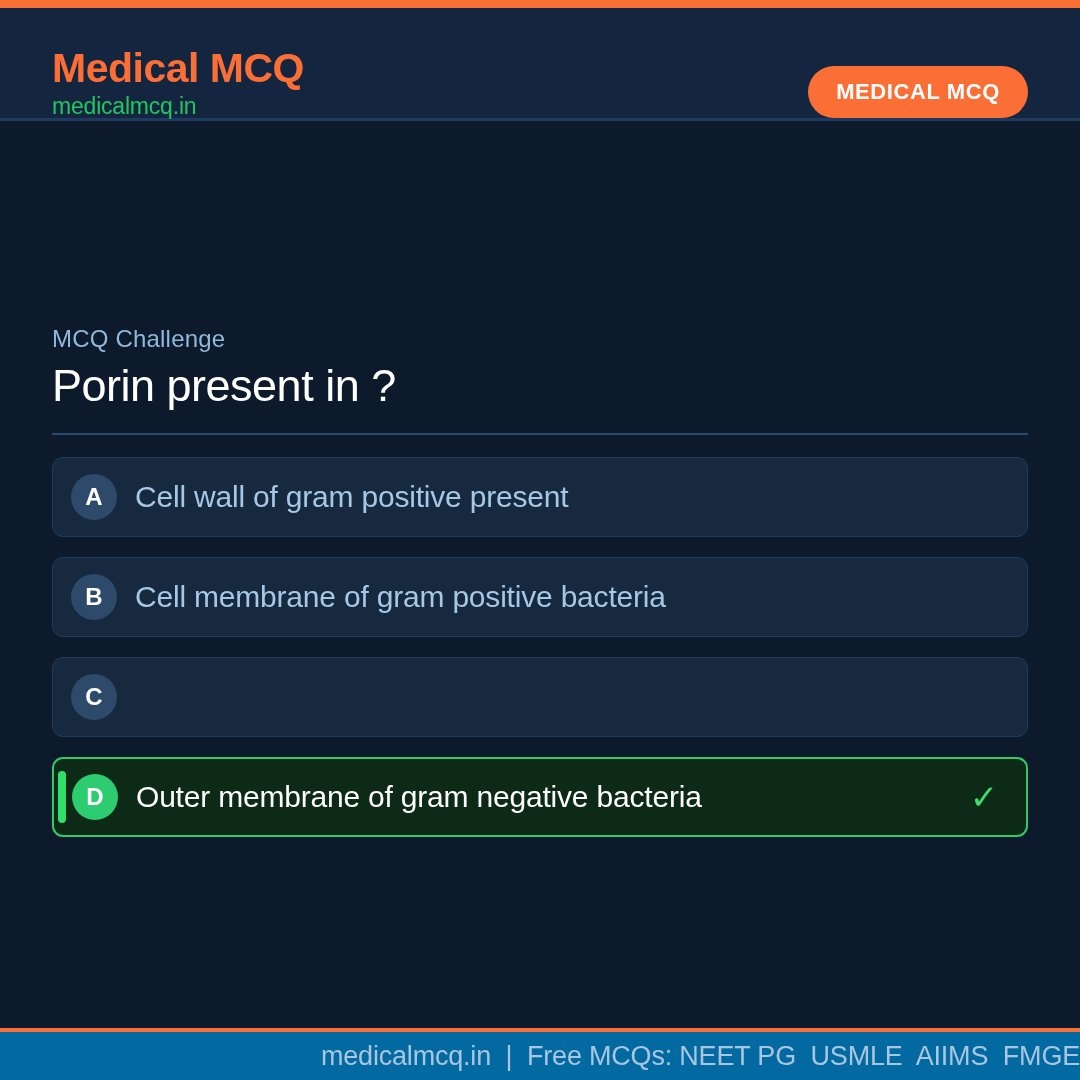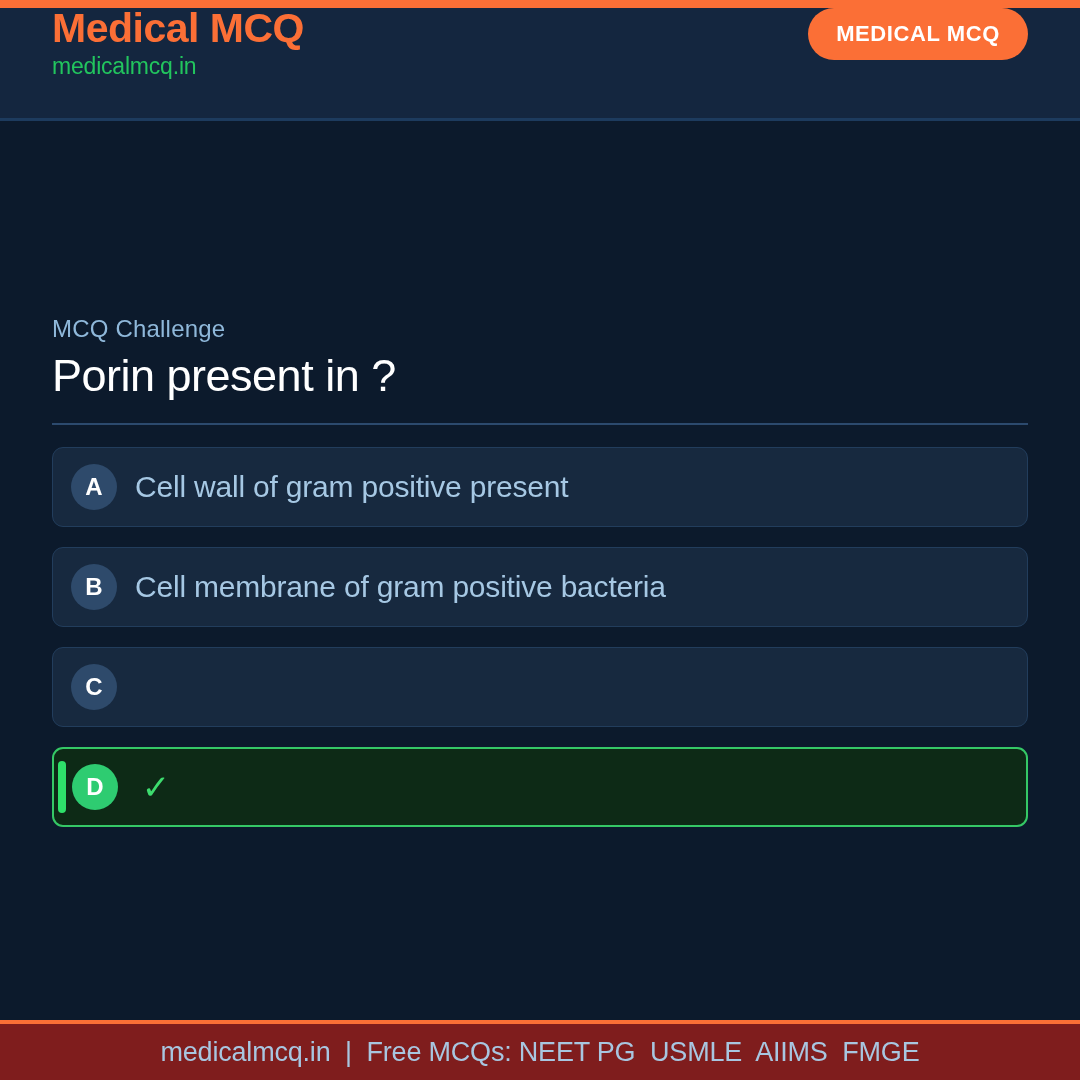--- a/index.html
+++ b/index.html
@@ -33,21 +33,21 @@
 
   
   .header {
     flex: 0 0 auto;
     height: 113px;
     background: #14263f;
     border-bottom: 3px solid #1d3busa;
     border-bottom: 3px solid #1d3b5e;
     box-sizing: border-box;
     display: flex;
-    align-items: flex-start;
+    align-items: flex-end;
     justify-content: space-between;
     padding: 0 52px 0 52px;
   }
   .brand {
     display: flex;
     flex-direction: column;
     justify-content: center;
     line-height: 1;
   }
   .brand-title {
@@ -71,21 +71,21 @@
     padding: 13px 28px;
     border-radius: 26px;
     white-space: nowrap;
   }
 
   
   .main {
     flex: 1 1 auto;
     position: relative;
     background: #0c1a2c;
-    padding: 4px 52px;
+    padding: 14px 52px;
     box-sizing: border-box;
     display: flex;
     flex-direction: column;
     justify-content: flex-start;
   }
   .question-block {
     margin-top: 190px;
   }
   .eyebrow {
     font-size: 24px;
@@ -180,25 +180,25 @@
   }
 
   
   .footer-rule {
     flex: 0 0 auto;
     height: 4px;
     background: #fb6f36;
   }
   .footer {
     flex: 0 0 auto;
-    height: 56px;
-    background: #7f1d1d;
+    height: 48px;
+    background: #0369a1;
     display: flex;
     align-items: center;
-    justify-content: center;
+    justify-content: flex-end;
     gap: 0;
   }
   .footer-text {
     font-size: 27px;
     color: #a8c6e0;
     letter-spacing: -0.2px;
     white-space: pre;
   }
 </style>
 </head>
@@ -239,20 +239,21 @@
       </div>
 
       <div class="option">
         <div class="option-badge">C</div>
         <div class="option-check"></div>
       </div>
 
       <div class="option correct">
         <div class="accent-bar"></div>
         <div class="option-badge">D</div>
+        <div class="option-text">Outer membrane of gram negative bacteria</div>
         <div class="option-check">✓</div>
       </div>
 
     </div>
   </div>
 
   <div class="footer-rule"></div>
   <div class="footer">
     <div class="footer-text">medicalmcq.in  |  Free MCQs: NEET PG  USMLE  AIIMS  FMGE</div>
   </div>

